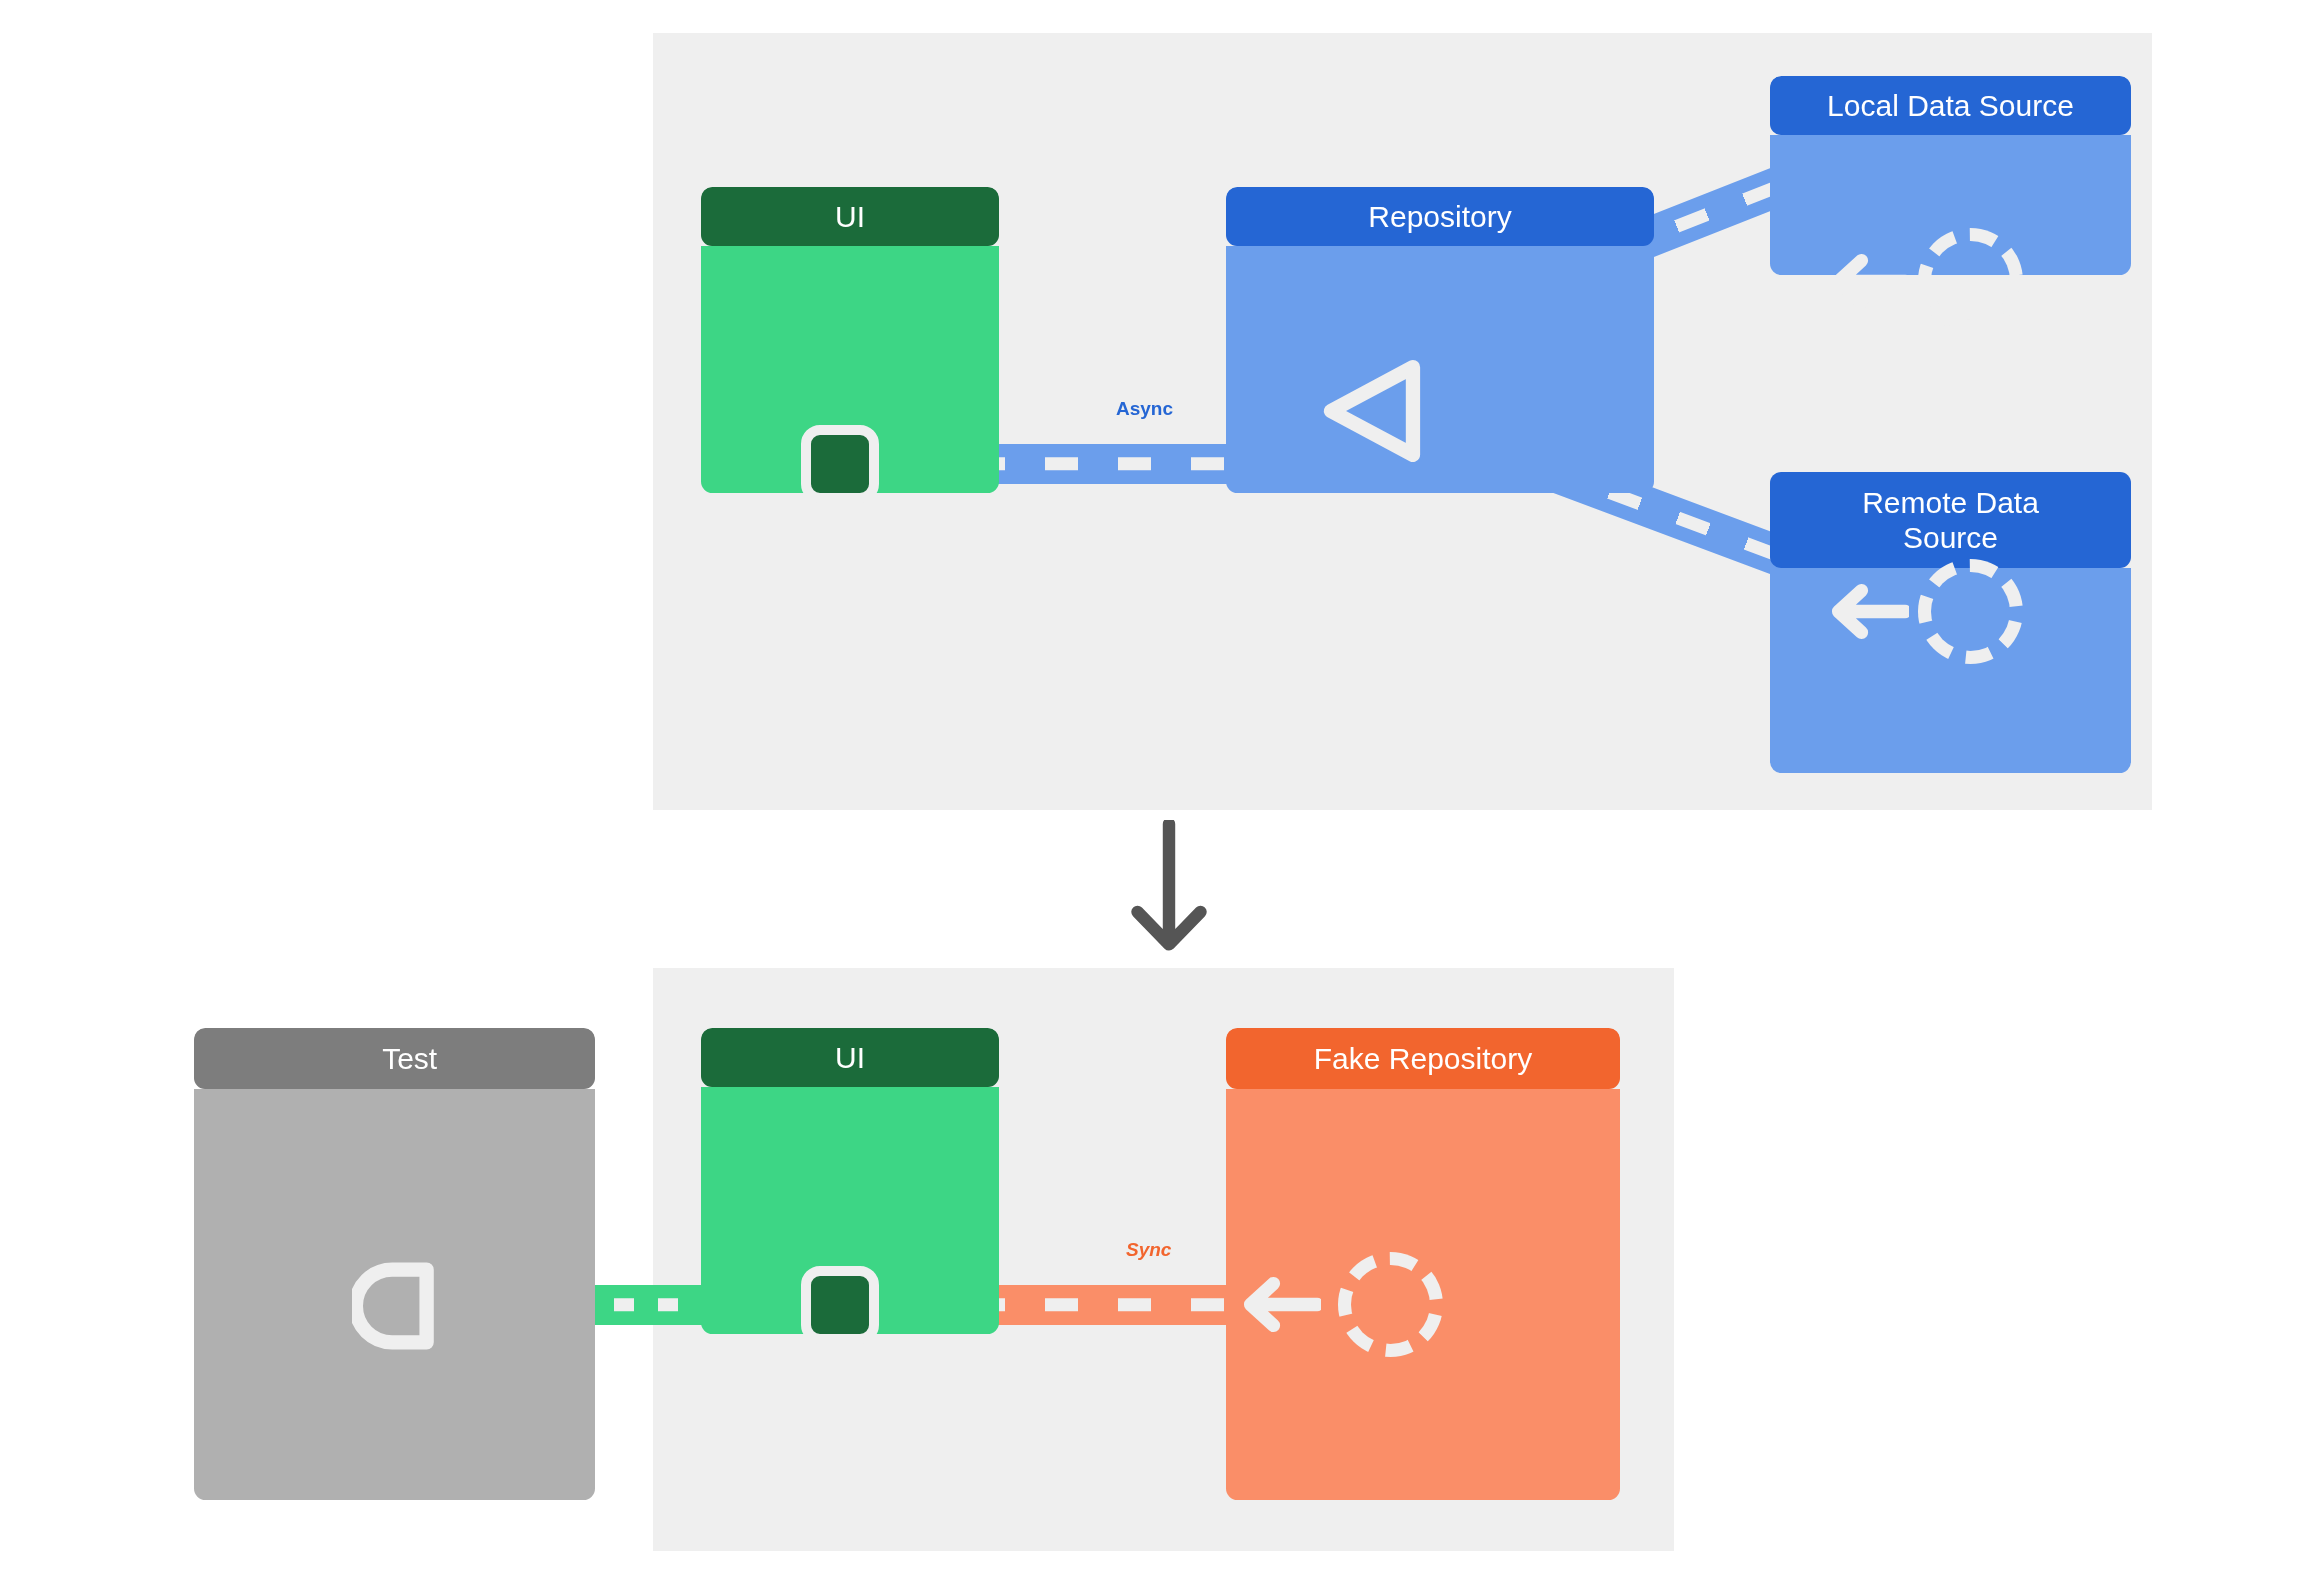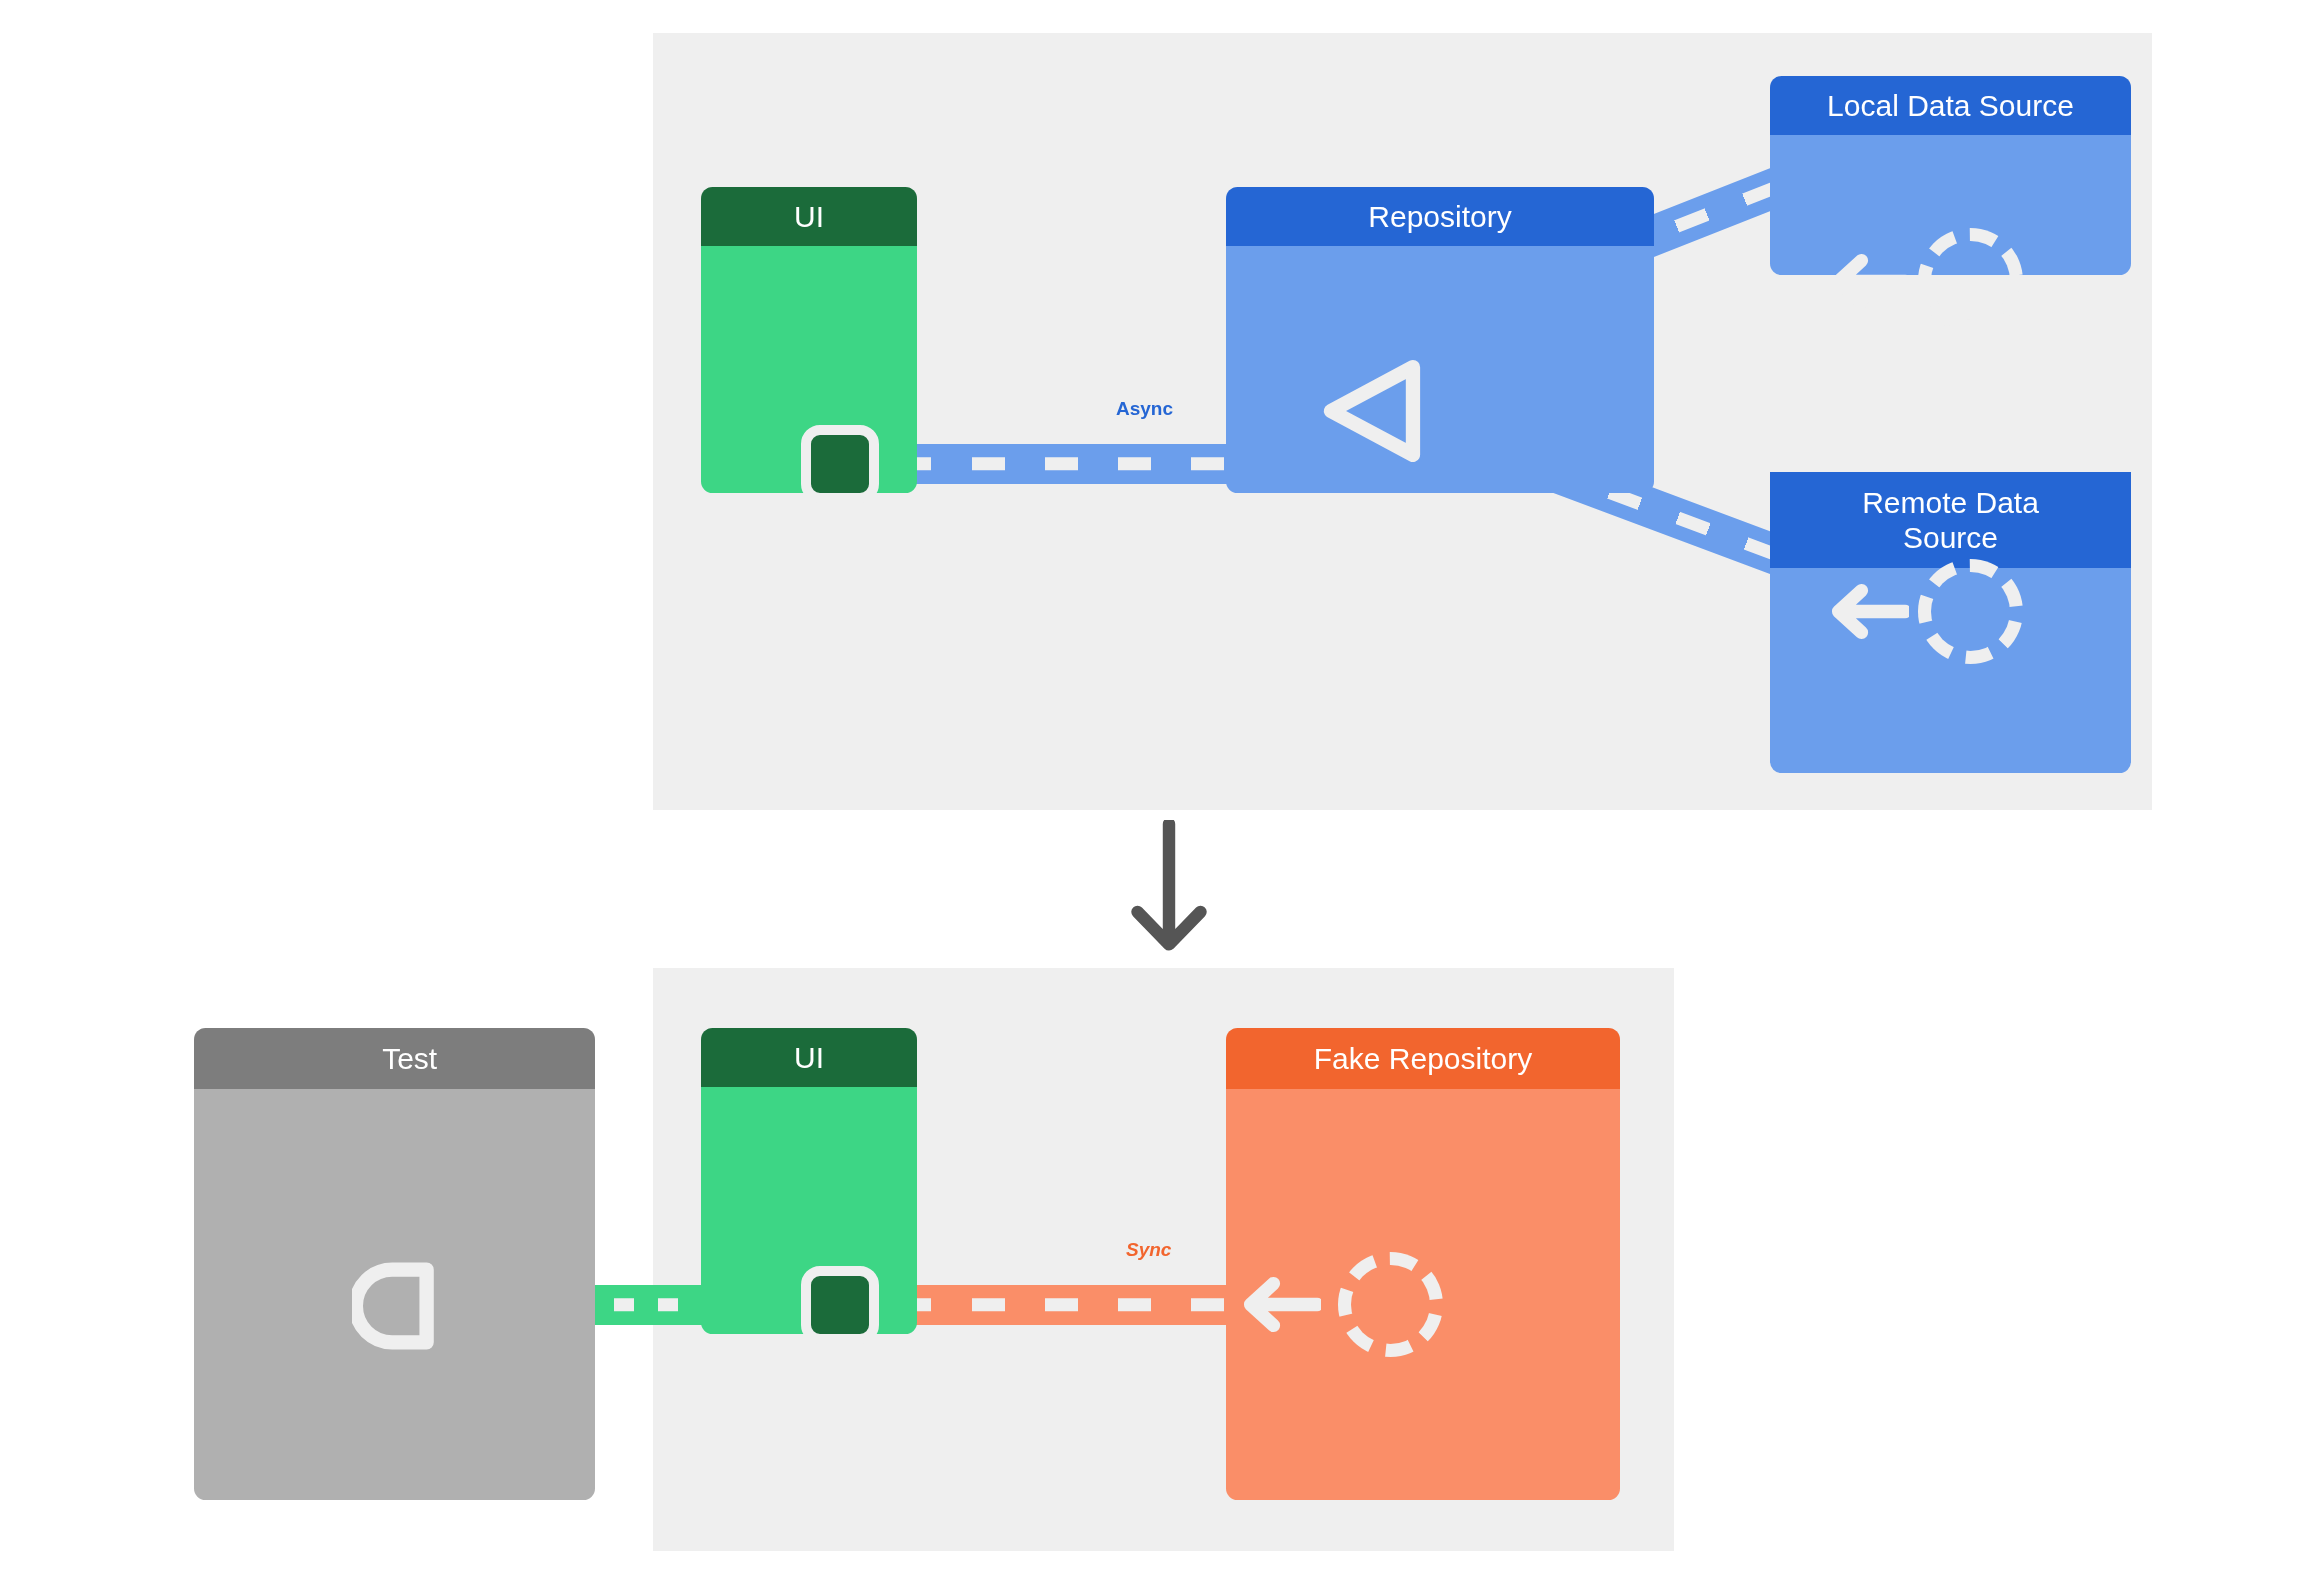--- a/index.html
+++ b/index.html
@@ -40,28 +40,29 @@
     width: 100%;
     box-sizing: border-box;
     display: flex;
     align-items: center;
     justify-content: center;
     text-align: center;
     color: #ffffff;
     font-size: 30px;
     line-height: 1.18;
     padding: 5.7px 9.6px;
+    border-radius: 11px;
   }
   .card-body {
     width: 100%;
     position: relative;
   }
 
   
-  #card-ui-prod, #card-ui-test { width: 216px; }
+  #card-ui-prod, #card-ui-test { width: 298px; }
   #card-ui-prod { left: 701px; top: 187px; height: 306px; }
   #card-ui-test { left: 701px; top: 1028px; height: 306px; }
   .ui-header { background: #1B6B3A; height: 59px; }
   .ui-body   { background: #3DD685; height: 247px; }
 
   
   #card-repository { left: 1226px; top: 187px; width: 428px; height: 306px; }
   .repo-header { background: #2566D4; height: 59px; }
   .repo-body   { background: #6B9EEC; height: 247px; }
 

